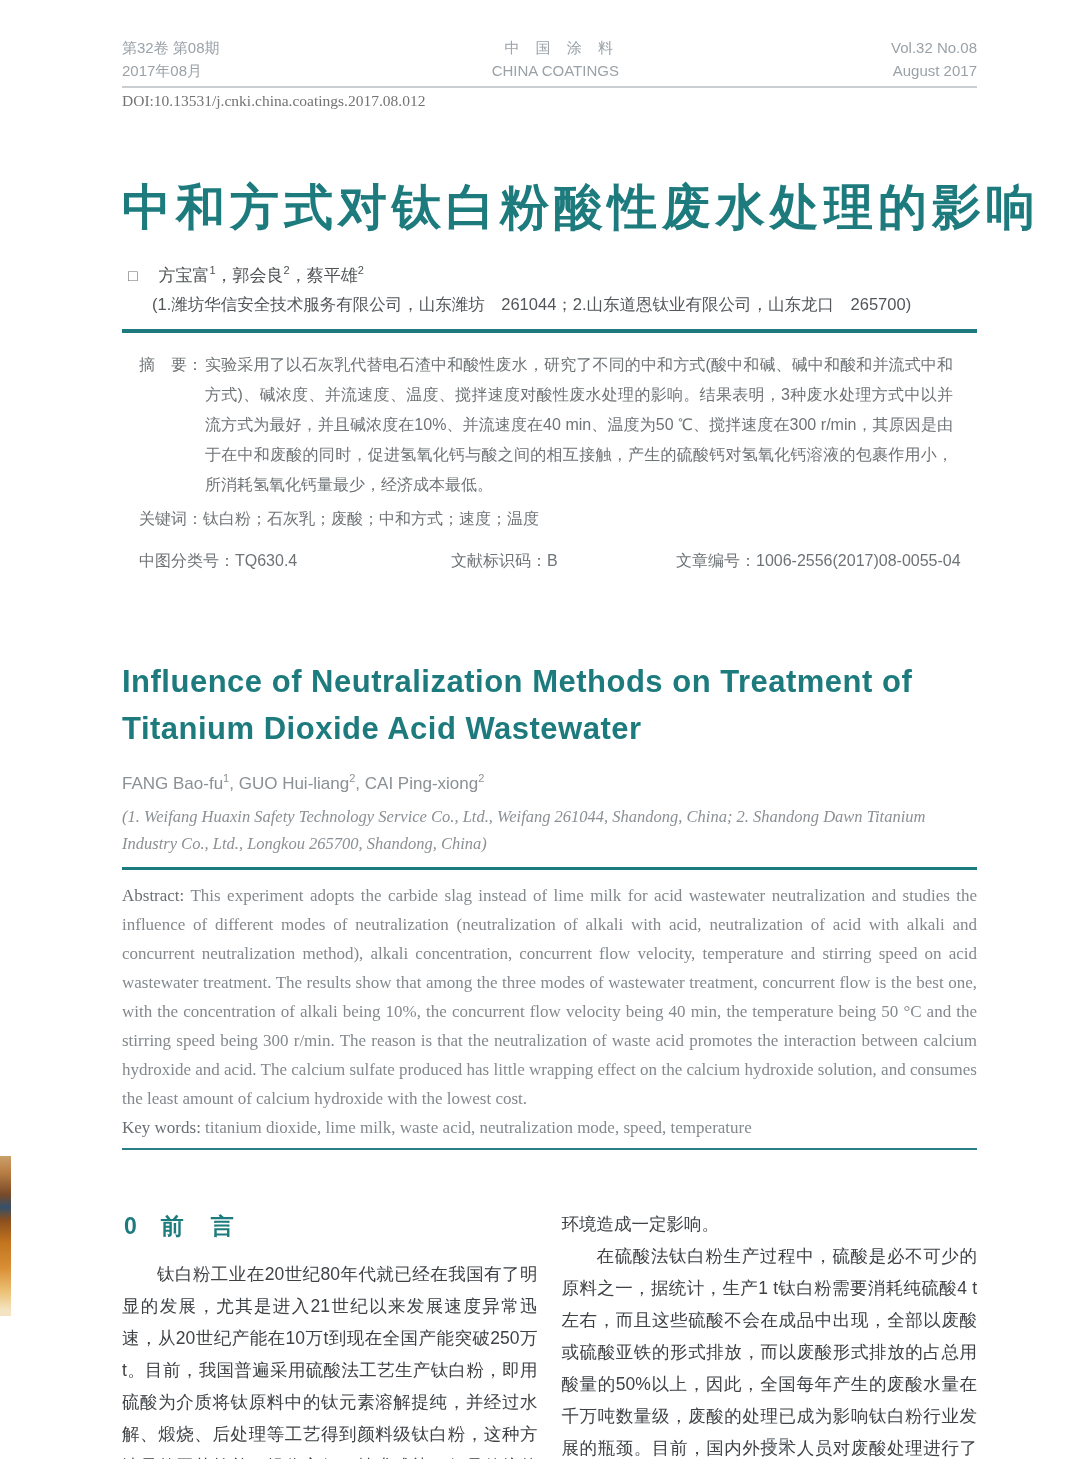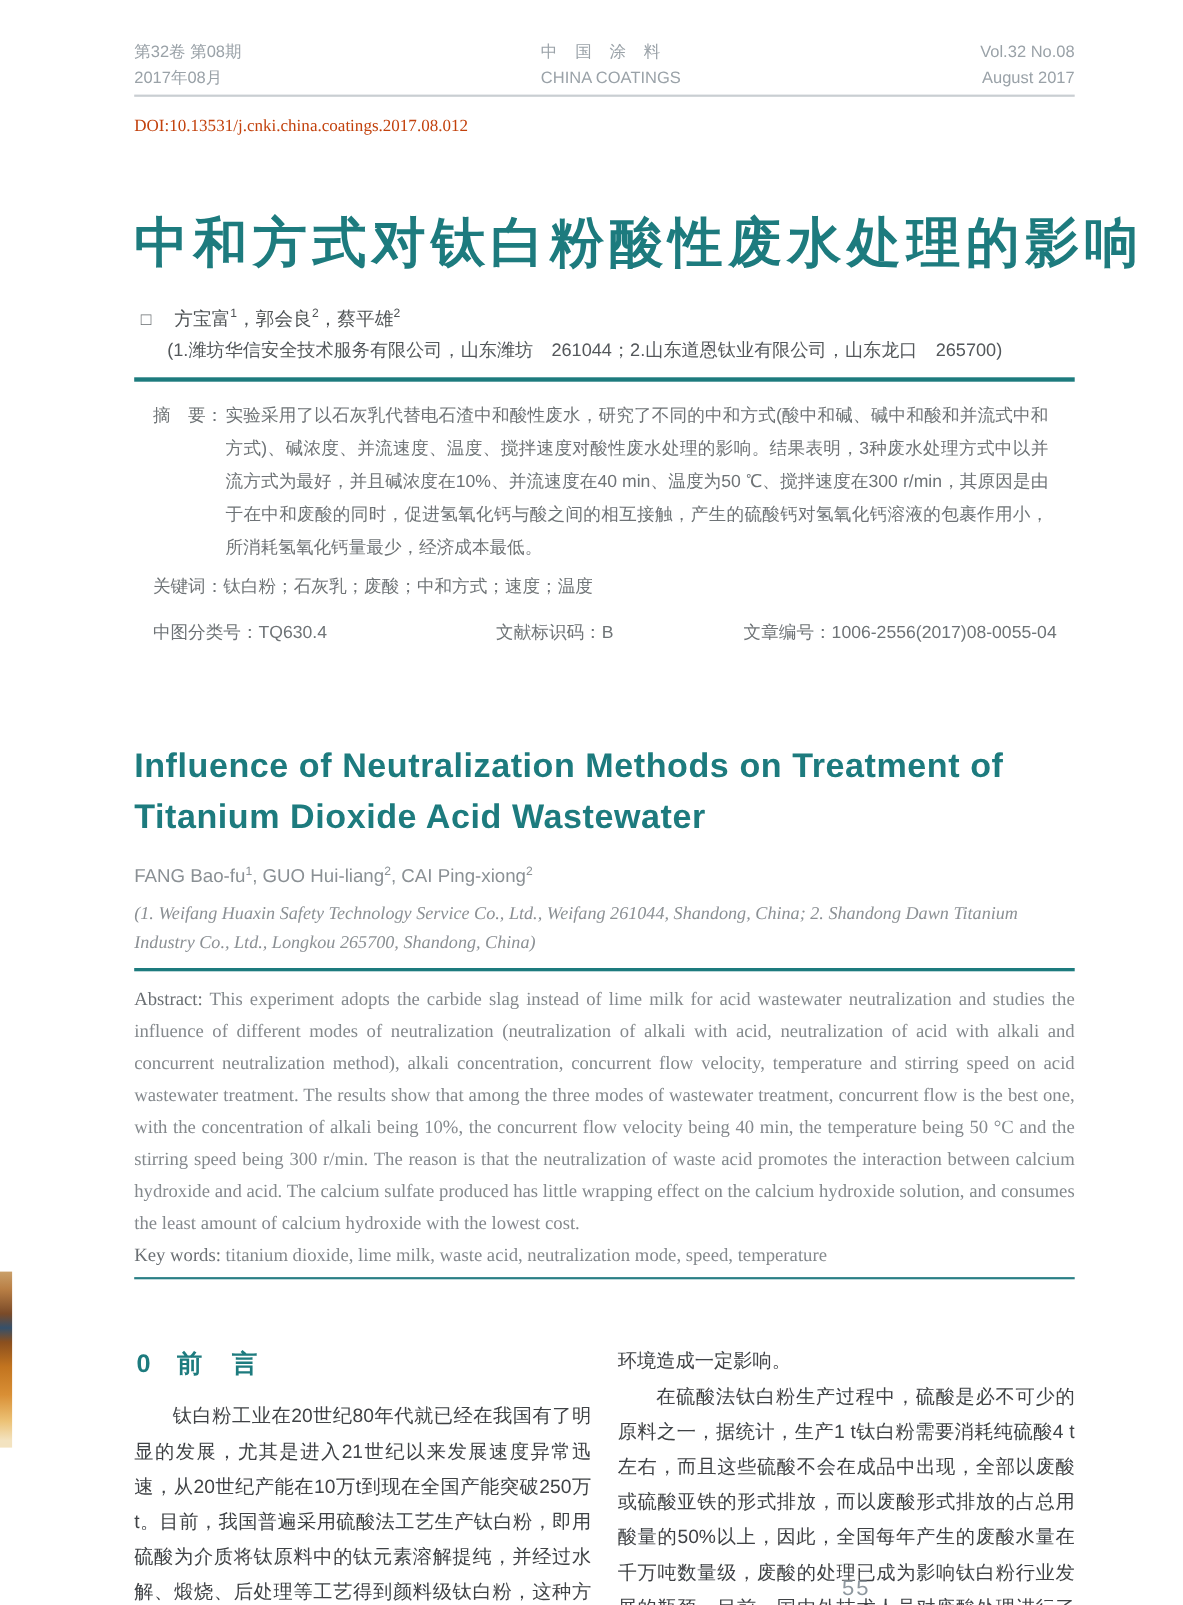--- a/index.html
+++ b/index.html
@@ -10,25 +10,25 @@
     font-family:"Liberation Sans", sans-serif;
     color:#45494c;
     overflow:hidden;
     padding-left:12px;
   }
   .content { padding:0 110px; }
 
   
   .masthead { display:flex; justify-content:space-between; padding-top:36px;
     color:#9aa2a8; font-size:15px; line-height:23px; }
-  .mh-center { text-align:left; }
+  .mh-center { text-align:right; }
   .mh-right { text-align:right; }
   .journal-cn { letter-spacing:6px; }
   .mh-rule { border-bottom:2px solid #c9ced2; margin-top:4px; }
-  .doi { margin-top:18px; color:#c2410c; font-size:15.5px;
+  .doi { margin-top:4px; color:#737373; font-size:15.5px;
     font-family:"Liberation Serif", serif; }
 
   
   .title-zh { margin:66px 0 0 0; color:#1d7b7e; font-size:49px; font-weight:bold;
     letter-spacing:5px; line-height:62px; white-space:nowrap; }
   .authors-zh { margin-top:26px; font-size:17px; color:#4e5254; padding-left:6px; }
   .author-marker { display:inline-block; margin-right:16px; color:#6a6f72; font-size:16px; }
   sup { font-size:11px; }
   .affil-zh { margin-top:7px; padding-left:30px; font-size:16.5px; color:#53575a; }
   .rule-teal-thick { height:4px; background:#1d7b7e; margin-top:13px; }

